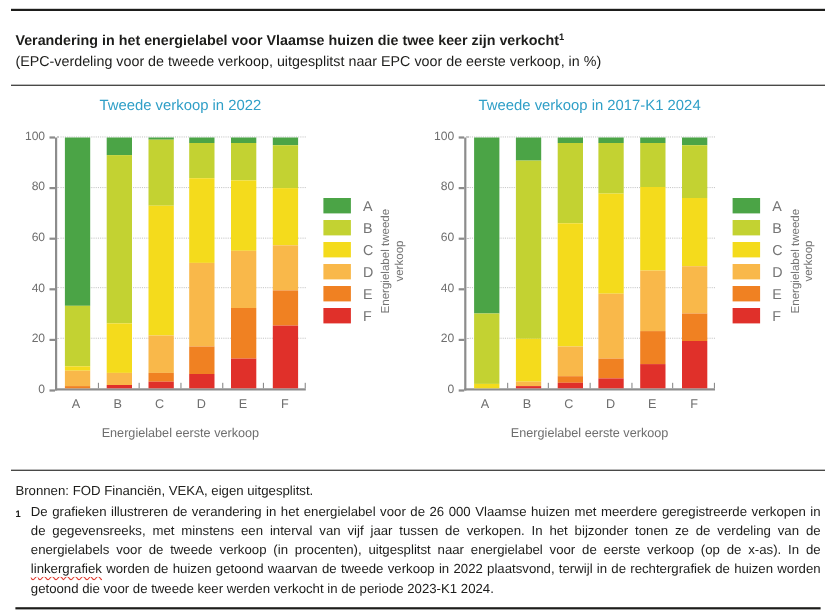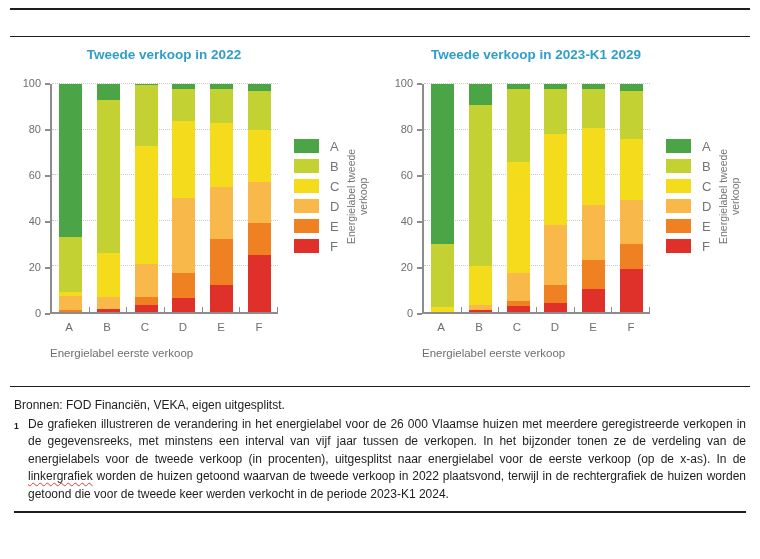--- a/index.html
+++ b/index.html
@@ -16,36 +16,36 @@
   .header { display:flex; padding:14px 14px 12px 14px; }
   .h-label { font-size:13px; font-weight:bold; white-space:nowrap; width:74px; flex:0 0 74px; line-height:19px; }
   .h-text { flex:1; }
   .h-title { font-size:13px; font-weight:bold; line-height:19px; }
   .h-title sup { font-size:8.5px; }
   .h-subtitle { font-size:13px; line-height:19px; }
 
   
   .charts { display:flex; height:349px; padding:10px 0 0 16px; }
   .chart { width:372px; }
-  .chart-title { margin-left:34px; width:228px; text-align:center; color:#2f9fc7; font-weight:bold; font-size:13.5px; margin-bottom:22px; }
+  .chart-title { margin-left:34px; width:228px; text-align:center; color:#2f9fc7; font-weight:normal; font-size:13.5px; margin-bottom:22px; }
   .chart-body { display:flex; }
   .yaxis { position:relative; width:34px; height:230px; flex:0 0 34px; }
   .ytick-label { position:absolute; right:9px; font-size:11px; color:#6e6e6e; line-height:12px; text-align:right; }
   .ytick-mark { position:absolute; right:0; width:5px; height:2px; background:#8c8c8c; }
   .plot-col { display:flex; flex-direction:column; width:228px; flex:0 0 228px; }
   .plot { position:relative; width:228px; height:230px; border-left:2px solid #8c8c8c; border-bottom:2px solid #8c8c8c; }
   .gridline { position:absolute; left:0; right:0; height:0; border-top:1px dotted #c9c9c9; }
   .bars { position:absolute; left:0; right:0; top:0; bottom:0; display:flex; }
   .slot { flex:1 1 0; display:flex; justify-content:center; align-items:flex-end; height:100%; }
   .bar { display:flex; flex-direction:column; justify-content:flex-end; width:23px; height:100%; }
   .seg { width:100%; }
   .xtick { position:absolute; bottom:0; width:1px; height:5px; background:#8c8c8c; }
   .xlabels { display:flex; margin-top:7px; }
   .xlabel { flex:1 1 0; text-align:center; font-size:11.5px; color:#6e6e6e; }
-  .xaxis-title { margin-top:14px; font-size:11.5px; color:#6e6e6e; }
+  .xaxis-title { text-align:center; margin-top:14px; font-size:11.5px; color:#6e6e6e; }
   .legend { display:flex; margin-left:16px; margin-top:52px; }
   .legend-items { display:flex; flex-direction:column; }
   .legend-row { display:flex; align-items:center; height:20px; }
   .swatch { width:25px; height:14px; margin-right:11px; flex:0 0 25px; }
   .legend-label { font-size:13px; color:#757575; }
   .legend-ylabel { writing-mode:vertical-rl; transform:rotate(180deg); font-size:10.5px; color:#757575; margin-left:6px; height:120px; display:flex; align-items:center; text-align:center; line-height:12px; }
 
   
   .footer { padding:10px 14px 0 14px; font-size:12px; line-height:17.5px; }
   .sources { margin-bottom:1px; }
@@ -56,20 +56,24 @@
   .footer-rule-gap { height:8px; }
 </style>
 </head>
 <body>
 
 <div class="page">
 
   <div class="rule rule-top"></div>
 
   <div class="header">
+    <div class="h-text">
+      <div class="h-title"><span>Verandering in het energielabel voor Vlaamse huizen die twee keer zijn verkocht</span><sup>1</sup></div>
+      <div class="h-subtitle">(EPC-verdeling voor de tweede verkoop, uitgesplitst naar EPC voor de eerste verkoop, in %)</div>
+    </div>
   </div>
 
   <div class="rule"></div>
 
   <div class="charts">
 
     <div class="chart">
       <div class="chart-title">Tweede verkoop in 2022</div>
       <div class="chart-body">
         <div class="yaxis">
@@ -202,21 +206,21 @@
                 <span class="swatch" style="background: rgb(224, 48, 42);"></span>
                 <span class="legend-label">F</span>
               </div>
             </div>
           <div class="legend-ylabel">Energielabel tweede verkoop</div>
         </div>
       </div>
     </div>
 
     <div class="chart">
-      <div class="chart-title">Tweede verkoop in 2023-K1 2029</div>
+      <div class="chart-title">Tweede verkoop in 2017-K1 2024</div>
       <div class="chart-body">
         <div class="yaxis">
             <div class="ytick-label" style="bottom: calc(0% - 5px);">0</div>
             <div class="ytick-mark" style="bottom: calc(0% - 1px);"></div>
             <div class="ytick-label" style="bottom: calc(20% - 5px);">20</div>
             <div class="ytick-mark" style="bottom: calc(20% - 1px);"></div>
             <div class="ytick-label" style="bottom: calc(40% - 5px);">40</div>
             <div class="ytick-mark" style="bottom: calc(40% - 1px);"></div>
             <div class="ytick-label" style="bottom: calc(60% - 5px);">60</div>
             <div class="ytick-mark" style="bottom: calc(60% - 1px);"></div>

